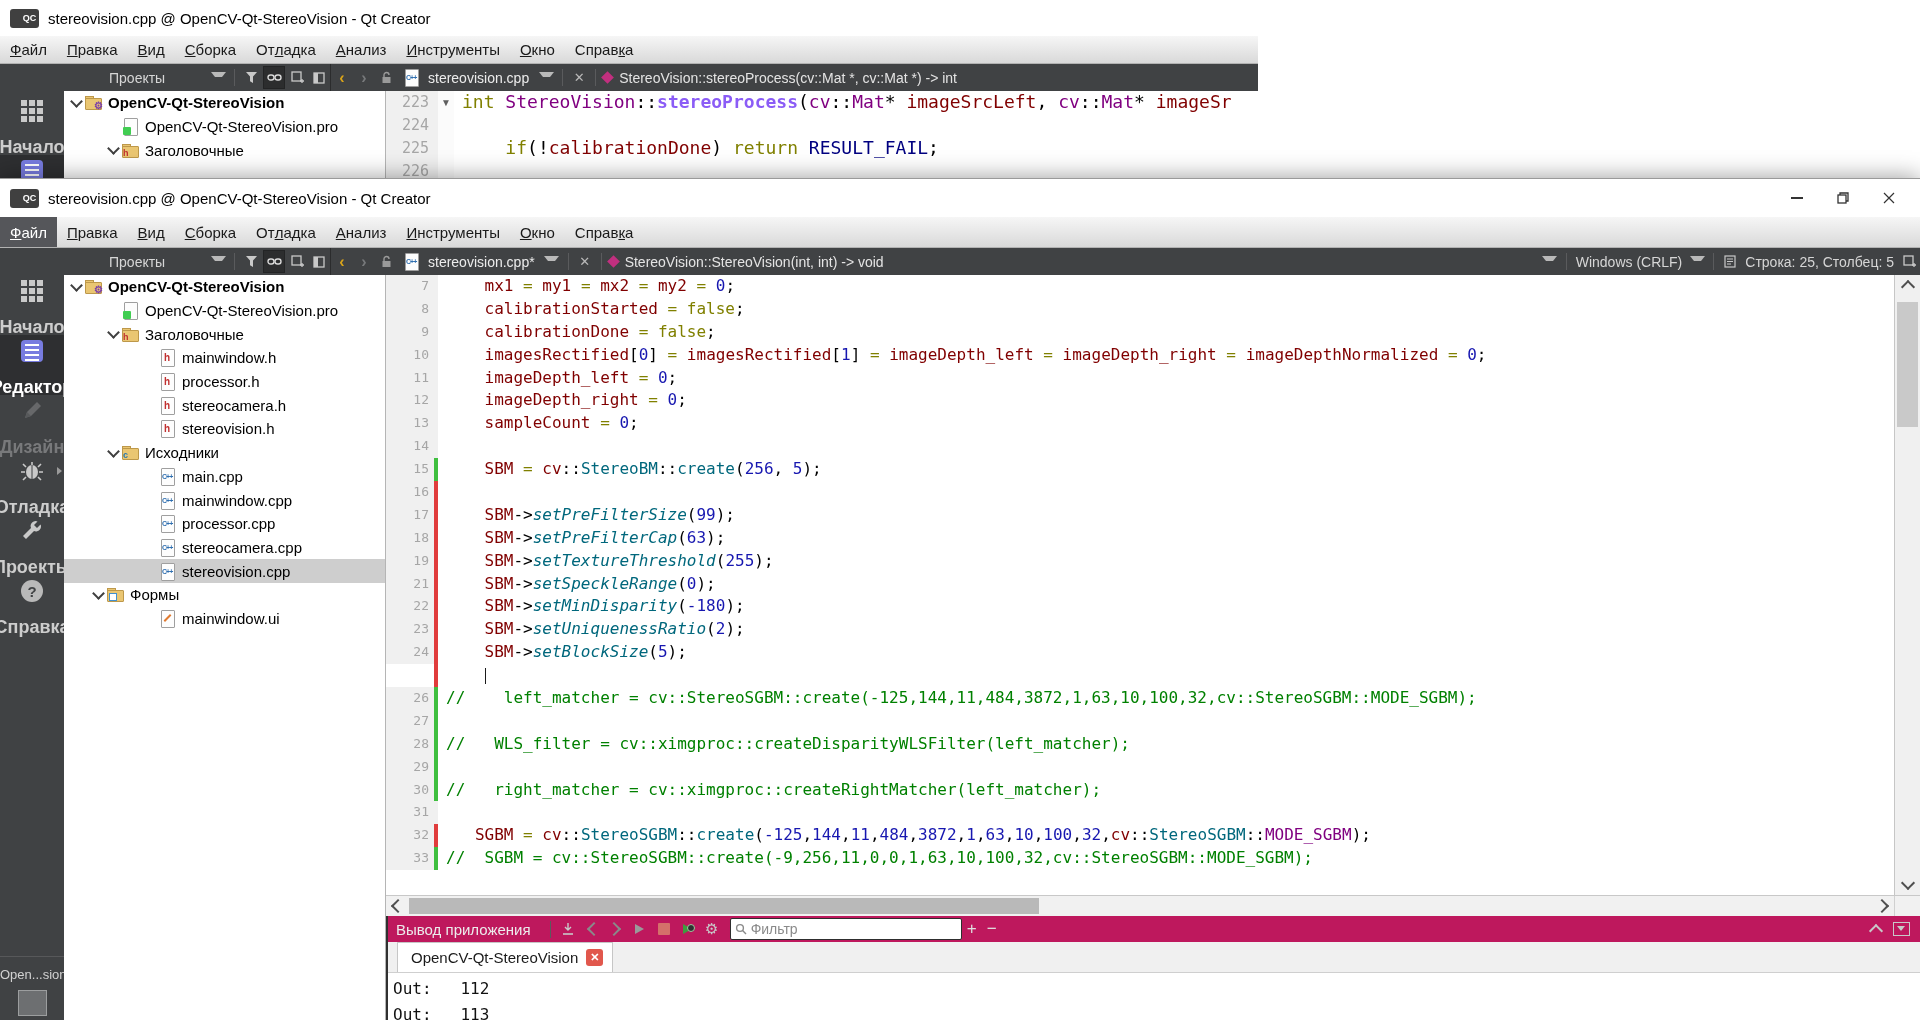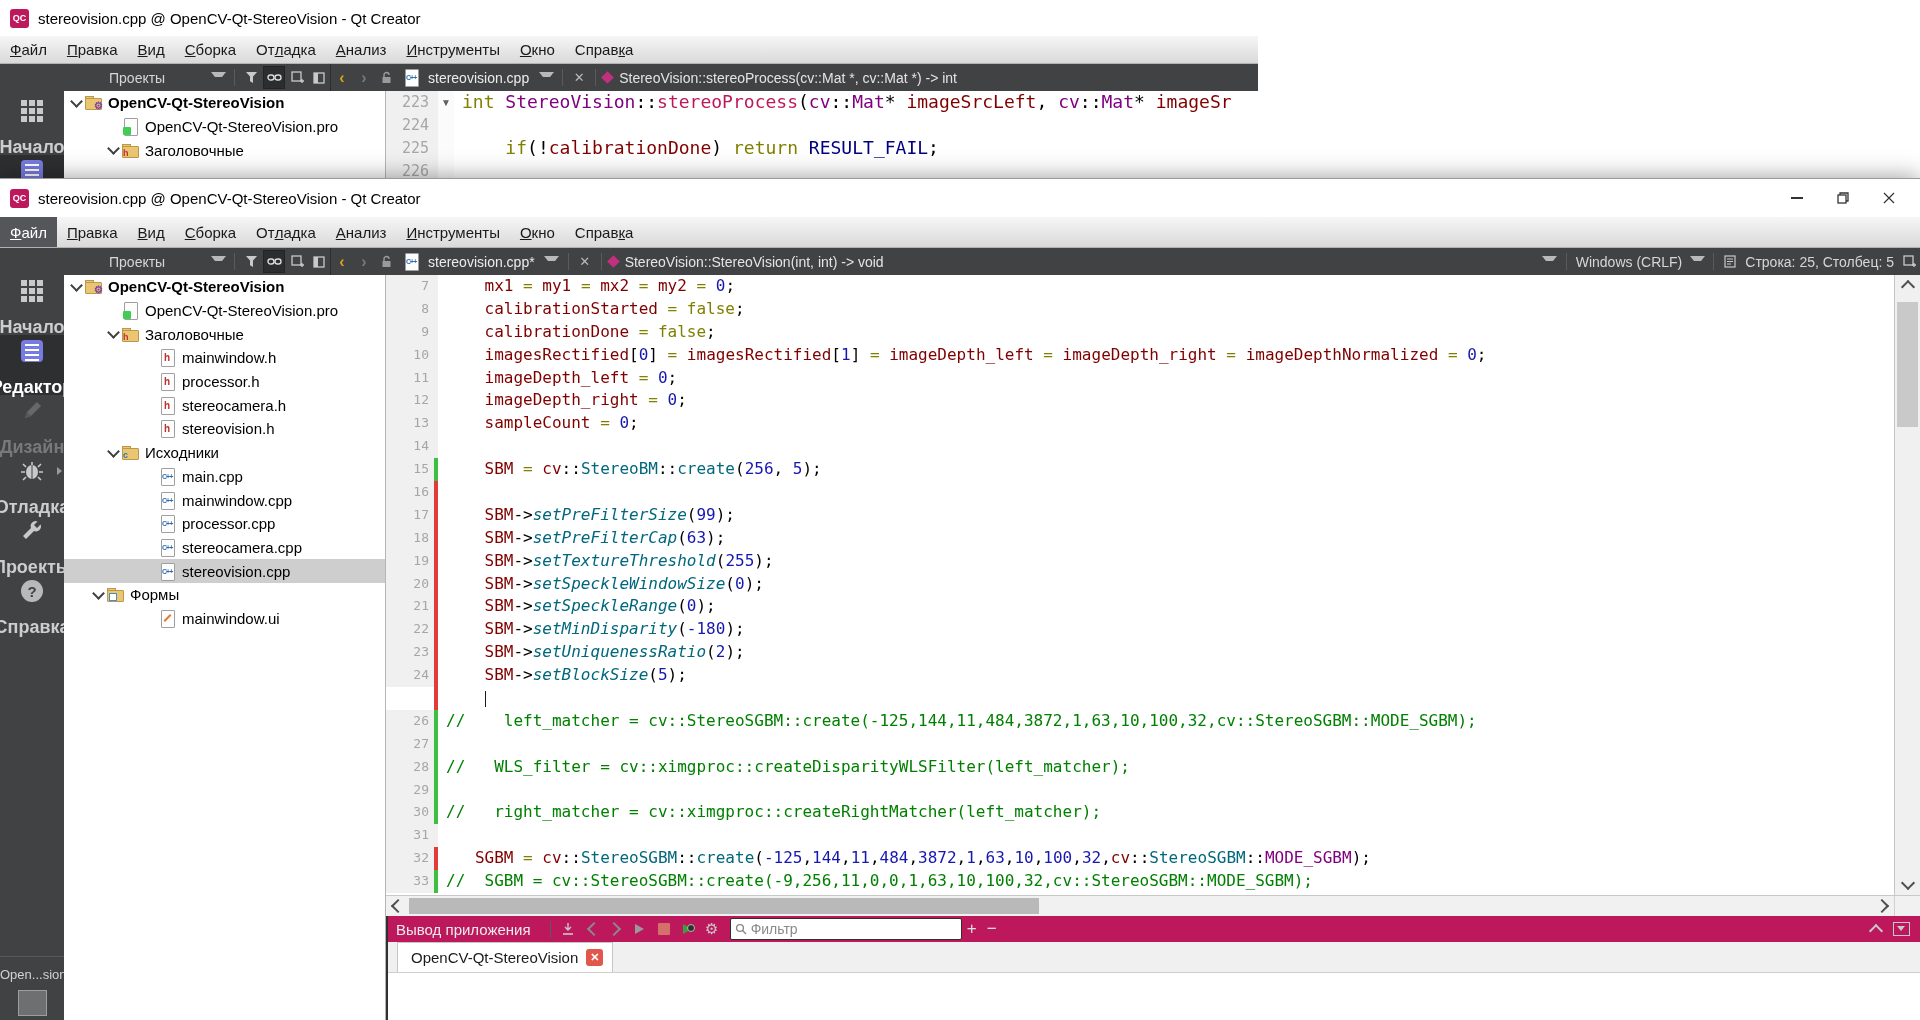--- a/index.html
+++ b/index.html
@@ -5,21 +5,21 @@
   html,body{margin:0;padding:0;background:#fff;}
   body{width:1920px;height:1020px;overflow:hidden;font-family:"Liberation Sans",sans-serif;position:relative;}
   .window{position:absolute;background:#fff;}
   #win1{left:0;top:0;width:1258px;height:600px;z-index:1;}
   #win2{left:0;top:178px;width:1920px;height:842px;z-index:2;box-shadow:0 -1px 22px rgba(0,0,0,.38);border-top:1px solid #9a9a9a;display:flex;flex-direction:column;}
 
   
   .titlebar{display:flex;align-items:center;background:#fff;color:#000;font-size:15px;flex:none;position:relative;}
   #win1 .titlebar{height:36px;}
   #win2 .titlebar{height:38px;}
-  .qc-logo{width:19px;height:19px;border-radius:3px;background:#be185d;color:#fff;font-weight:bold;font-size:9px;display:flex;align-items:center;justify-content:center;margin:0 9px 0 10px;flex:none;}
+  .qc-logo{width:19px;height:19px;border-radius:3px;background:#404040;color:#fff;font-weight:bold;font-size:9px;display:flex;align-items:center;justify-content:center;margin:0 9px 0 10px;flex:none;padding-left:10px;}
   .caption-buttons{position:absolute;right:8px;top:0;height:100%;display:flex;align-items:center;}
   .cap-btn{width:46px;height:100%;display:flex;align-items:center;justify-content:center;}
   .cap-min-glyph{width:12px;height:2px;background:#333;}
 
   
   .menubar{display:flex;align-items:stretch;background:linear-gradient(#f6f6f6,#d9d9d9);border-bottom:1px solid #b2b2b2;font-size:15px;color:#1a1a1a;flex:none;}
   #win1 .menubar{height:27px;}
   #win2 .menubar{height:30px;}
   .menu-item{display:flex;align-items:center;padding:0 10px;white-space:pre;}
   .menu-item.active{background:#55565a;color:#fff;}
@@ -101,21 +101,21 @@
   #win1 .ln{font-size:15px;}
   .ln.cur{color:#1a1a1a;font-weight:bold;margin-top:46px;}
   .bar{width:4px;flex:none;background:#f0f0f0;}
   .bar.g{background:#3fbf3f;}
   .bar.r{background:#e03c3c;}
   .fold-col{width:16px;flex:none;background:#fbfbfb;display:flex;align-items:center;justify-content:center;color:#5f5f5f;font-size:10px;}
   .code-text{flex:1;font-family:"DejaVu Sans Mono",monospace;font-size:16px;line-height:22.9px;padding-left:8px;overflow:hidden;}
   #win1 .code-text{font-size:18px;}
   .tk-kw{color:#808000;} .tk-var{color:#800000;} .tk-num{color:#1717b0;}
   .tk-fn{color:#00677c;} .tk-vfn{color:#00677c;font-style:italic;}
-  .tk-fnb{color:#be185d;font-weight:normal;text-align:center;} .tk-type{color:#800080;}
+  .tk-fnb{color:#8b5cf6;font-weight:bold;text-align:center;} .tk-type{color:#800080;}
   .tk-mac{color:#000080;} .tk-cmt{color:#008000;} .tk-op{color:#808000;} .tk-pl{color:#000;}
   .caret{display:inline-block;width:1.5px;height:16px;background:#1a1a1a;vertical-align:middle;}
 
   
   .vscroll{width:25px;flex:none;background:#f0f0f0;border-left:1px solid #c6c6c6;position:relative;}
   .sb-btn{position:absolute;left:0;width:100%;height:20px;display:flex;align-items:center;justify-content:center;}
   .sb-ch{width:8px;height:8px;border-right:2px solid #4f4f4f;border-bottom:2px solid #4f4f4f;}
   .sb-ch.up{transform:rotate(-135deg);margin-top:4px;}
   .sb-ch.down{transform:rotate(45deg);margin-bottom:4px;}
   .sb-ch.left{transform:rotate(135deg);margin-left:4px;}
@@ -626,21 +626,20 @@
             <div class="code-row"><div class="ln">10</div><div class="bar"></div><div class="code-text"><span class="tk-pl">    </span><span class="tk-var">imagesRectified</span><span class="tk-pl">[</span><span class="tk-num">0</span><span class="tk-pl">]</span><span class="tk-op"> = </span><span class="tk-var">imagesRectified</span><span class="tk-pl">[</span><span class="tk-num">1</span><span class="tk-pl">]</span><span class="tk-op"> = </span><span class="tk-var">imageDepth_left</span><span class="tk-op"> = </span><span class="tk-var">imageDepth_right</span><span class="tk-op"> = </span><span class="tk-var">imageDepthNormalized</span><span class="tk-op"> = </span><span class="tk-num">0</span><span class="tk-pl">;</span></div></div>
             <div class="code-row"><div class="ln">11</div><div class="bar"></div><div class="code-text"><span class="tk-pl">    </span><span class="tk-var">imageDepth_left</span><span class="tk-op"> = </span><span class="tk-num">0</span><span class="tk-pl">;</span></div></div>
             <div class="code-row"><div class="ln">12</div><div class="bar"></div><div class="code-text"><span class="tk-pl">    </span><span class="tk-var">imageDepth_right</span><span class="tk-op"> = </span><span class="tk-num">0</span><span class="tk-pl">;</span></div></div>
             <div class="code-row"><div class="ln">13</div><div class="bar"></div><div class="code-text"><span class="tk-pl">    </span><span class="tk-var">sampleCount</span><span class="tk-op"> = </span><span class="tk-num">0</span><span class="tk-pl">;</span></div></div>
             <div class="code-row"><div class="ln">14</div><div class="bar"></div><div class="code-text"></div></div>
             <div class="code-row"><div class="ln">15</div><div class="bar g"></div><div class="code-text"><span class="tk-pl">    </span><span class="tk-var">SBM</span><span class="tk-op"> = </span><span class="tk-var">cv</span><span class="tk-pl">::</span><span class="tk-fn">StereoBM</span><span class="tk-pl">::</span><span class="tk-fn">create</span><span class="tk-pl">(</span><span class="tk-num">256</span><span class="tk-pl">, </span><span class="tk-num">5</span><span class="tk-pl">);</span></div></div>
             <div class="code-row"><div class="ln">16</div><div class="bar r"></div><div class="code-text"></div></div>
             <div class="code-row"><div class="ln">17</div><div class="bar r"></div><div class="code-text"><span class="tk-pl">    </span><span class="tk-var">SBM</span><span class="tk-pl">-&gt;</span><span class="tk-vfn">setPreFilterSize</span><span class="tk-pl">(</span><span class="tk-num">99</span><span class="tk-pl">);</span></div></div>
             <div class="code-row"><div class="ln">18</div><div class="bar r"></div><div class="code-text"><span class="tk-pl">    </span><span class="tk-var">SBM</span><span class="tk-pl">-&gt;</span><span class="tk-vfn">setPreFilterCap</span><span class="tk-pl">(</span><span class="tk-num">63</span><span class="tk-pl">);</span></div></div>
             <div class="code-row"><div class="ln">19</div><div class="bar r"></div><div class="code-text"><span class="tk-pl">    </span><span class="tk-var">SBM</span><span class="tk-pl">-&gt;</span><span class="tk-vfn">setTextureThreshold</span><span class="tk-pl">(</span><span class="tk-num">255</span><span class="tk-pl">);</span></div></div>
-            <div class="code-row"><div class="ln">20</div><div class="bar r"></div><div class="code-text"><span class="tk-pl">    </span><span class="tk-var">SBM</span><span class="tk-pl">-&gt;</span><span class="tk-vfn">setSpeckleWindowSize</span><span class="tk-pl">(</span><span class="tk-num">0</span><span class="tk-pl">);</span></div></div>
             <div class="code-row"><div class="ln">21</div><div class="bar r"></div><div class="code-text"><span class="tk-pl">    </span><span class="tk-var">SBM</span><span class="tk-pl">-&gt;</span><span class="tk-vfn">setSpeckleRange</span><span class="tk-pl">(</span><span class="tk-num">0</span><span class="tk-pl">);</span></div></div>
             <div class="code-row"><div class="ln">22</div><div class="bar r"></div><div class="code-text"><span class="tk-pl">    </span><span class="tk-var">SBM</span><span class="tk-pl">-&gt;</span><span class="tk-vfn">setMinDisparity</span><span class="tk-pl">(</span><span class="tk-num">-180</span><span class="tk-pl">);</span></div></div>
             <div class="code-row"><div class="ln">23</div><div class="bar r"></div><div class="code-text"><span class="tk-pl">    </span><span class="tk-var">SBM</span><span class="tk-pl">-&gt;</span><span class="tk-vfn">setUniquenessRatio</span><span class="tk-pl">(</span><span class="tk-num">2</span><span class="tk-pl">);</span></div></div>
             <div class="code-row"><div class="ln">24</div><div class="bar r"></div><div class="code-text"><span class="tk-pl">    </span><span class="tk-var">SBM</span><span class="tk-pl">-&gt;</span><span class="tk-vfn">setBlockSize</span><span class="tk-pl">(</span><span class="tk-num">5</span><span class="tk-pl">);</span></div></div>
             <div class="code-row"><div class="ln cur">25</div><div class="bar r"></div><div class="code-text"><span class="caret" style="margin-left: 4ch;"></span></div></div>
             <div class="code-row"><div class="ln">26</div><div class="bar g"></div><div class="code-text"><span class="tk-cmt">//    left_matcher = cv::StereoSGBM::create(-125,144,11,484,3872,1,63,10,100,32,cv::StereoSGBM::MODE_SGBM);</span></div></div>
             <div class="code-row"><div class="ln">27</div><div class="bar g"></div><div class="code-text"></div></div>
             <div class="code-row"><div class="ln">28</div><div class="bar g"></div><div class="code-text"><span class="tk-cmt">//   WLS_filter = cv::ximgproc::createDisparityWLSFilter(left_matcher);</span></div></div>
             <div class="code-row"><div class="ln">29</div><div class="bar g"></div><div class="code-text"></div></div>
             <div class="code-row"><div class="ln">30</div><div class="bar g"></div><div class="code-text"><span class="tk-cmt">//   right_matcher = cv::ximgproc::createRightMatcher(left_matcher);</span></div></div>
@@ -715,16 +714,20 @@
                 <i></i>
               </span>
           </div>
         </div>
         <div class="out-tabs">
           <div class="out-tab">
             <span>OpenCV-Qt-StereoVision</span>
             <span class="tab-close">✕</span>
           </div>
         </div>
+        <div class="out-body" id="w2out">
+            <div class="out-line">Out:   112</div>
+            <div class="out-line">Out:   113</div>
+          </div>
       </div>
     </div>
   </div>
 </div>
 
 </body></html>

